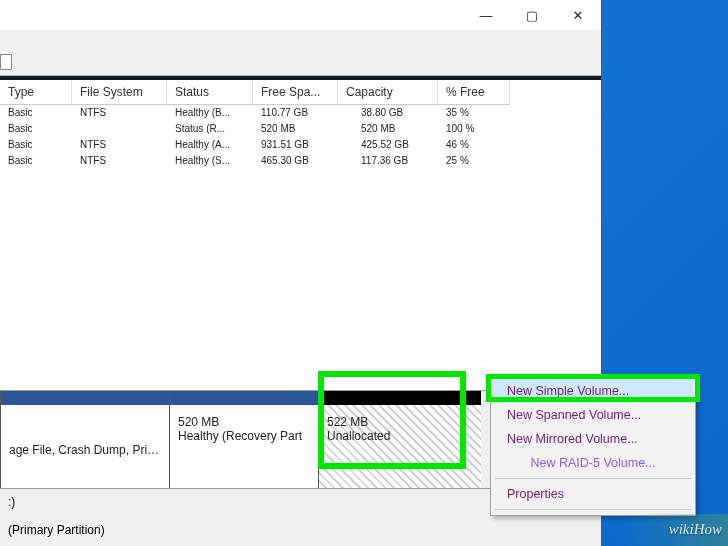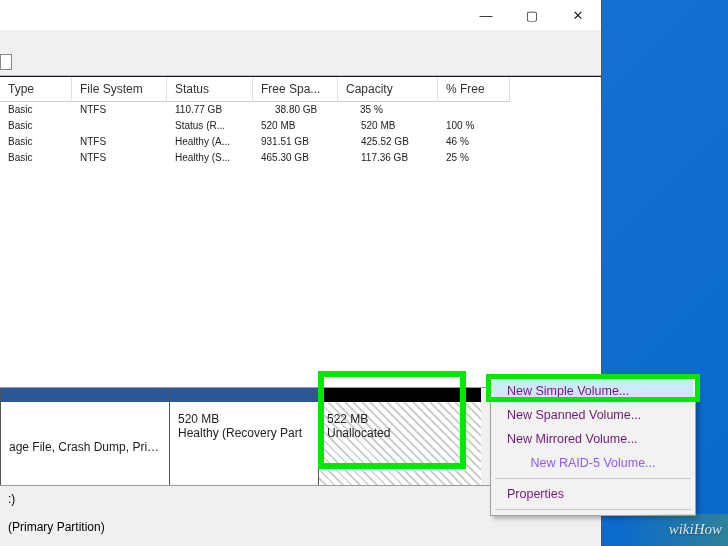--- a/index.html
+++ b/index.html
@@ -4,21 +4,21 @@
 <style>
 * { box-sizing: border-box; margin: 0; padding: 0; font-family: "Segoe UI", Tahoma, sans-serif; }
 body { width: 728px; height: 546px; overflow: hidden; position: relative; background: #1a74d4; }
 .desktop { position: absolute; inset: 0; background: linear-gradient(135deg, #1e7ad8 0%, #0968cc 100%); }
 .window { position: absolute; left: 0; top: 0; width: 602px; height: 546px; background: #f0f0f0; border-right: 1px solid #555; }
 .titlebar { height: 30px; background: #fff; display: flex; justify-content: flex-end; align-items: stretch; }
 .titlebtn { width: 46px; display: flex; align-items: center; justify-content: center; font-size: 13px; color: #222; }
 .toolbar { height: 46px; background: #f0f0f0; border-bottom: 1px solid #bbb; position:relative; }
 .toolbar .smallbox { position:absolute; left:0; top:24px; width:12px; height:16px; border:1px solid #888; background:#fff;}
 .list { background: #fff; }
-.list-header { display: flex; border-top: 1px solid #0f172a; }
+.list-header { display: flex; border-top: 4px solid #0f172a; }
 .list-header .col { font-size: 12px; padding: 5px 8px 5px 8px; border-right: 1px solid #e0e0e0; border-bottom: 1px solid #ccc; background: #fff; color: #333; white-space: nowrap; overflow: hidden; }
 .row { display: flex; }
 .row .cell { font-size: 10px; padding: 2px 8px 3px 8px; color: #222; white-space: nowrap; overflow: hidden; }
 .col-type, .cell-type { width: 72px; }
 .col-fs, .cell-fs { width: 95px; }
 .col-status, .cell-status { width: 86px; }
 .col-cap, .cell-cap { width: 100px; }
 .col-free, .cell-free { width: 85px; }
 .col-pct, .cell-pct { width: 72px; }
 .list-body { height: 285px; background: #fff; }
@@ -62,20 +62,21 @@
       <div class="col col-fs">File System</div>
       <div class="col col-status">Status</div>
       <div class="col col-free">Free Spa...</div>
       <div class="col col-cap">Capacity</div>
       <div class="col col-pct">% Free</div>
     </div>
     <div class="list-body">
       <div class="row">
         <div class="cell cell-type">Basic</div>
         <div class="cell cell-fs">NTFS</div>
+        <div class="cell cell-status">Healthy (B...</div>
         <div class="cell cell-cap">110.77 GB</div>
         <div class="cell cell-free">38.80 GB</div>
         <div class="cell cell-pct">35 %</div>
       </div>
       <div class="row">
         <div class="cell cell-type">Basic</div>
         <div class="cell cell-fs"></div>
         <div class="cell cell-status">Status (R...</div>
         <div class="cell cell-cap">520 MB</div>
         <div class="cell cell-free">520 MB</div>

